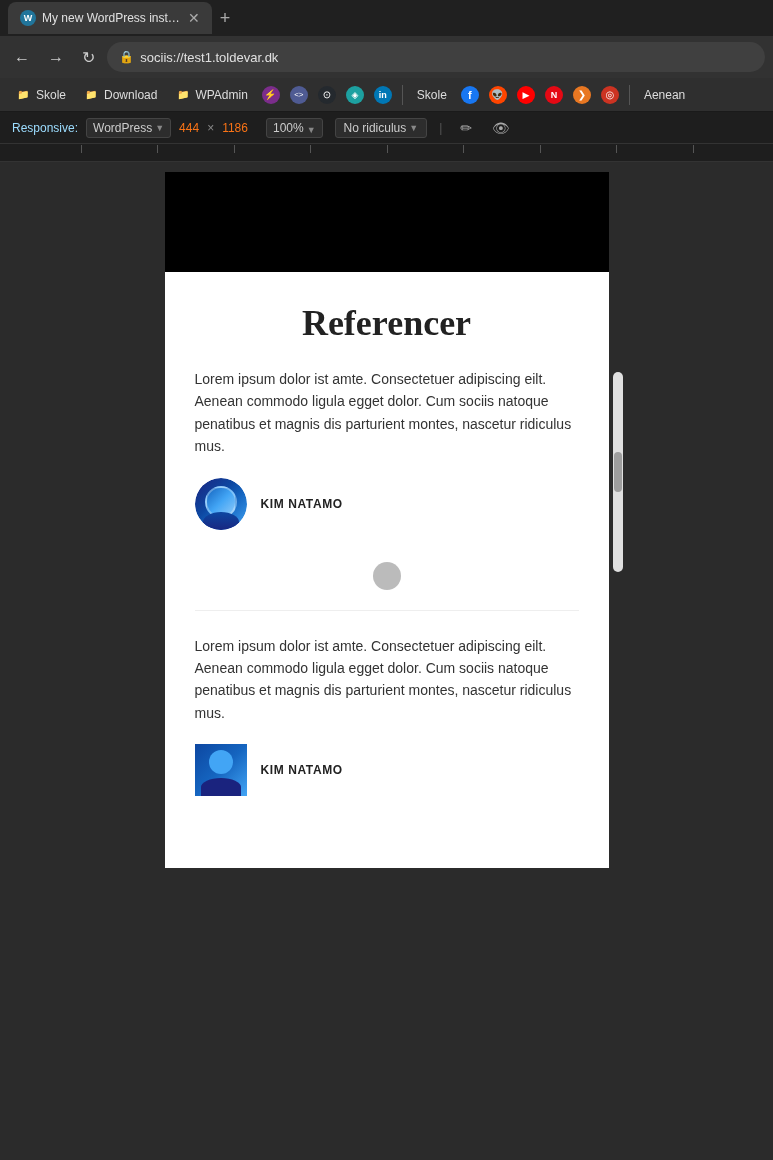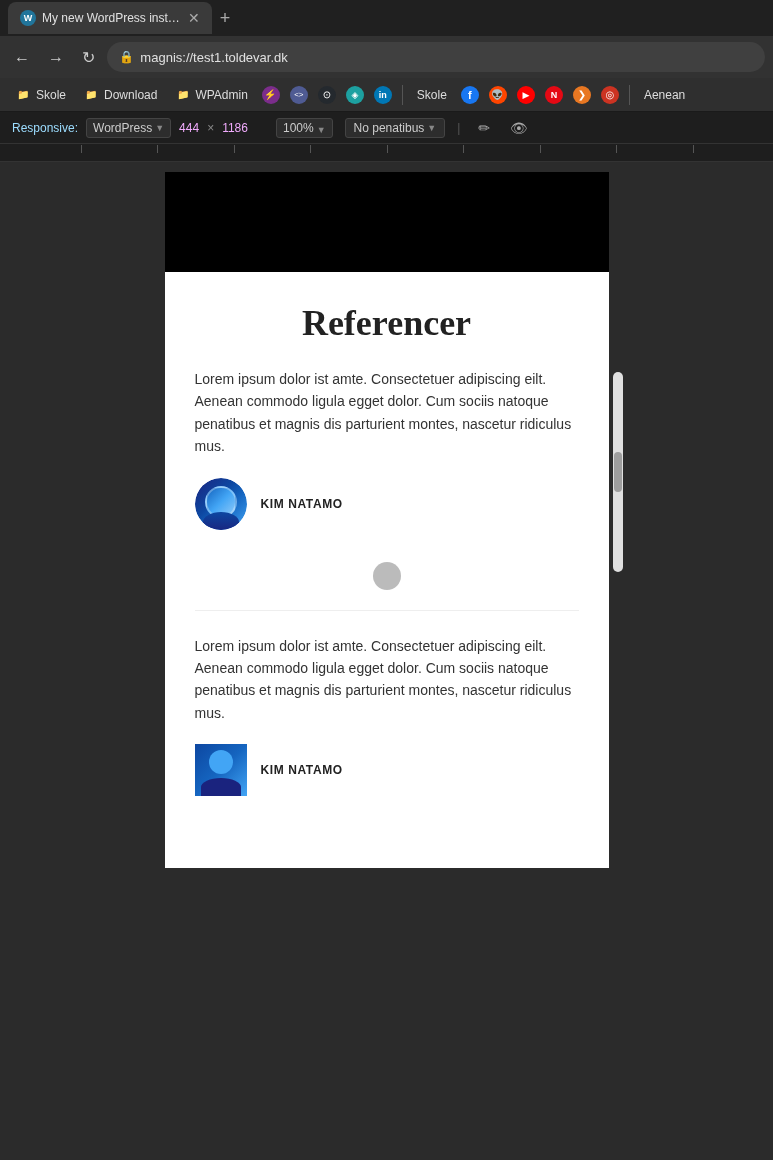--- a/index.html
+++ b/index.html
@@ -147,21 +147,21 @@
       height: 32px;
       display: flex;
       align-items: center;
       padding: 0 12px;
       gap: 8px;
       font-size: 12px;
       color: #ccc;
       border-bottom: 1px solid #333;
     }
     .dt-label { color: #9cdcfe; }
-    .dt-value { color: #f0abfc; }
+    .dt-value { color: #f97316; }
     .dt-dropdown {
       display: flex;
       align-items: center;
       gap: 3px;
       padding: 2px 6px;
       border-radius: 3px;
       cursor: pointer;
       background: #2d2d2d;
       border: 1px solid #444;
     }
@@ -383,21 +383,21 @@
     <span class="new-tab-btn">+</span>
   </div>
 </div>
 
 <div class="nav-bar">
   <span class="nav-btn">←</span>
   <span class="nav-btn">→</span>
   <span class="nav-btn">↻</span>
   <div class="address-bar">
     <span class="lock-icon">🔒</span>
-    <span class="url-text">magnis://test1.toldevar.dk</span>
+    <span class="url-text">sociis://test1.toldevar.dk</span>
   </div>
 </div>
 
 <div class="bookmarks-bar">
   <div class="bookmark-item">
     <span class="bm-icon bm-folder-yellow">📁</span>
     <span>Skole</span>
   </div>
   <div class="bookmark-item">
     <span class="bm-icon bm-folder-yellow">📁</span>
@@ -452,26 +452,26 @@
 
 <div class="devtools-bar">
   <span class="dt-label">Responsive:</span>
   <div class="dt-dropdown">
     <span>WordPress</span>
     <span class="dt-arrow">▼</span>
   </div>
   <span class="dt-value">444</span>
   <span style="color:#888;">×</span>
   <span class="dt-value">1186</span>
-  <div class="dt-dropdown" style="margin-left:20px;align-items:flex-end;">
+  <div class="dt-dropdown" style="margin-left:10px;align-items:flex-end;">
     <span>100%</span>
     <span class="dt-arrow">▼</span>
   </div>
   <div class="dt-throttle" style="margin-left:4px;">
-    <span>No penatibus</span>
+    <span>No ridiculus</span>
     <span class="dt-arrow">▼</span>
   </div>
   <span class="dt-separator">|</span>
   <span class="dt-icon-btn">✏</span>
   <span class="dt-icon-btn">👁</span>
 </div>
 
 <div class="ruler-area">
   <div class="ruler-marks">
     <span class="ruler-tick" style="left:10%;"></span>

